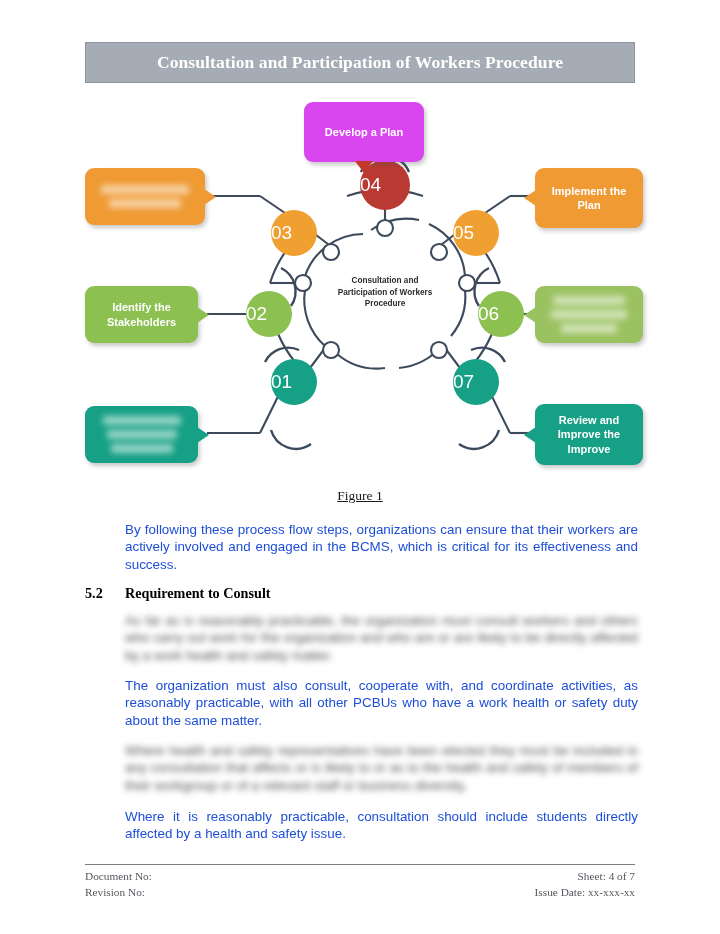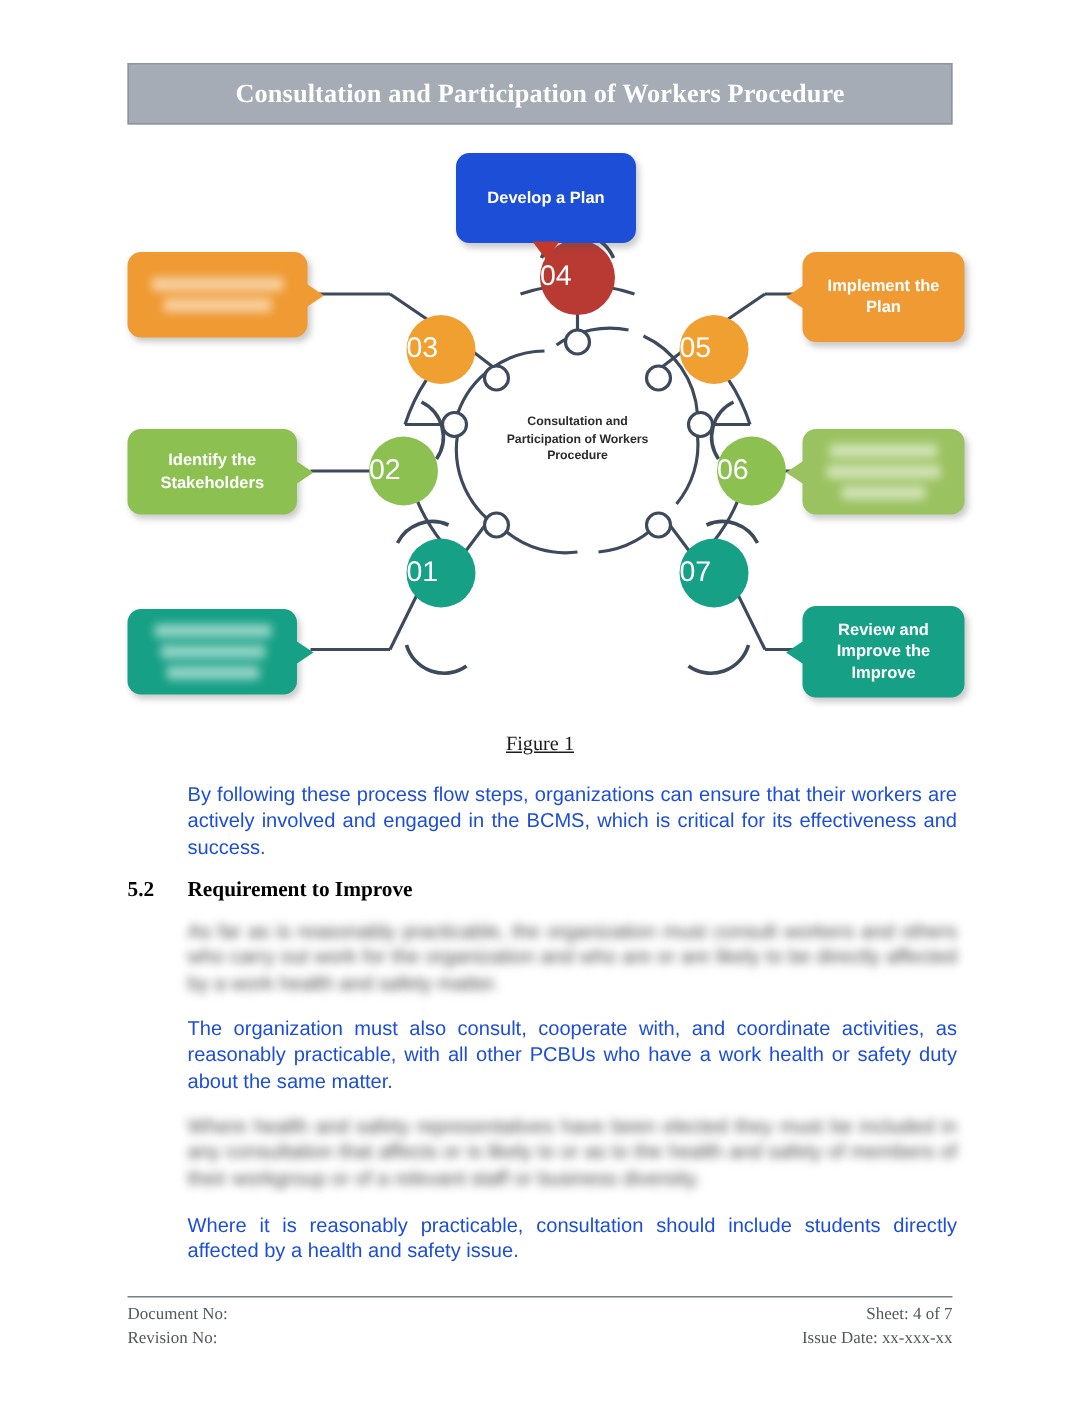--- a/index.html
+++ b/index.html
@@ -300,21 +300,21 @@
     <div class="node" style="left:393px; top:191px; width:46px; height:46px; background:#8cc152;">
       <span>06</span>
     </div>
     <div class="node" style="left:186px; top:259px; width:46px; height:46px; background:#16a085;">
       <span>01</span>
     </div>
     <div class="node" style="left:368px; top:259px; width:46px; height:46px; background:#16a085;">
       <span>07</span>
     </div>
 
-    <div class="callout top-tail" style="left:219px; top:2px; width:120px; height:60px; background:#1d4ed8; color:#c0392b;">
+    <div class="callout top-tail" style="left:219px; top:2px; width:120px; height:60px; background:#d946ef; color:#c0392b;">
       <span class="tail"></span>
       <span class="callout-label" style="color:#ffffff;">Develop a Plan</span>
     </div>
 
     <div class="callout left" style="left:0px; top:68px; width:120px; height:57px; background:#ef9a33; color:#ef9a33;">
       <span class="tail"></span>
       <span class="redact-lines">
         <i style="width:88px;"></i>
           <i style="width:72px;"></i>
       </span>
@@ -352,21 +352,21 @@
       <span class="tail"></span>
       <span class="callout-label" style="color:#ffffff;">Review and Improve the Improve</span>
     </div>
 
     <div class="figure-caption">Figure 1</div>
   </div>
 
   <div class="body-block" style="top:521px;">By following these process flow steps, organizations can ensure that their workers are actively involved and engaged in the BCMS, which is critical for its effectiveness and success.</div>
 
   <div class="section-heading">
-    <span class="num">5.2</span><span>Requirement to Improve</span>
+    <span class="num">5.2</span><span>Requirement to Consult</span>
   </div>
 
   <div class="body-block blurred" style="top:612px;">As far as is reasonably practicable, the organization must consult workers and others who carry out work for the organization and who are or are likely to be directly affected by a work health and safety matter.</div>
 
   <div class="body-block" style="top:677px;">The organization must also consult, cooperate with, and coordinate activities, as reasonably practicable, with all other PCBUs who have a work health or safety duty about the same matter.</div>
 
   <div class="body-block blurred" style="top:742px;">Where health and safety representatives have been elected they must be included in any consultation that affects or is likely to or as to the health and safety of members of their workgroup or of a relevant staff or business diversity.</div>
 
   <div class="body-block" style="top:808px;">Where it is reasonably practicable, consultation should include students directly affected by a health and safety issue.</div>
 

